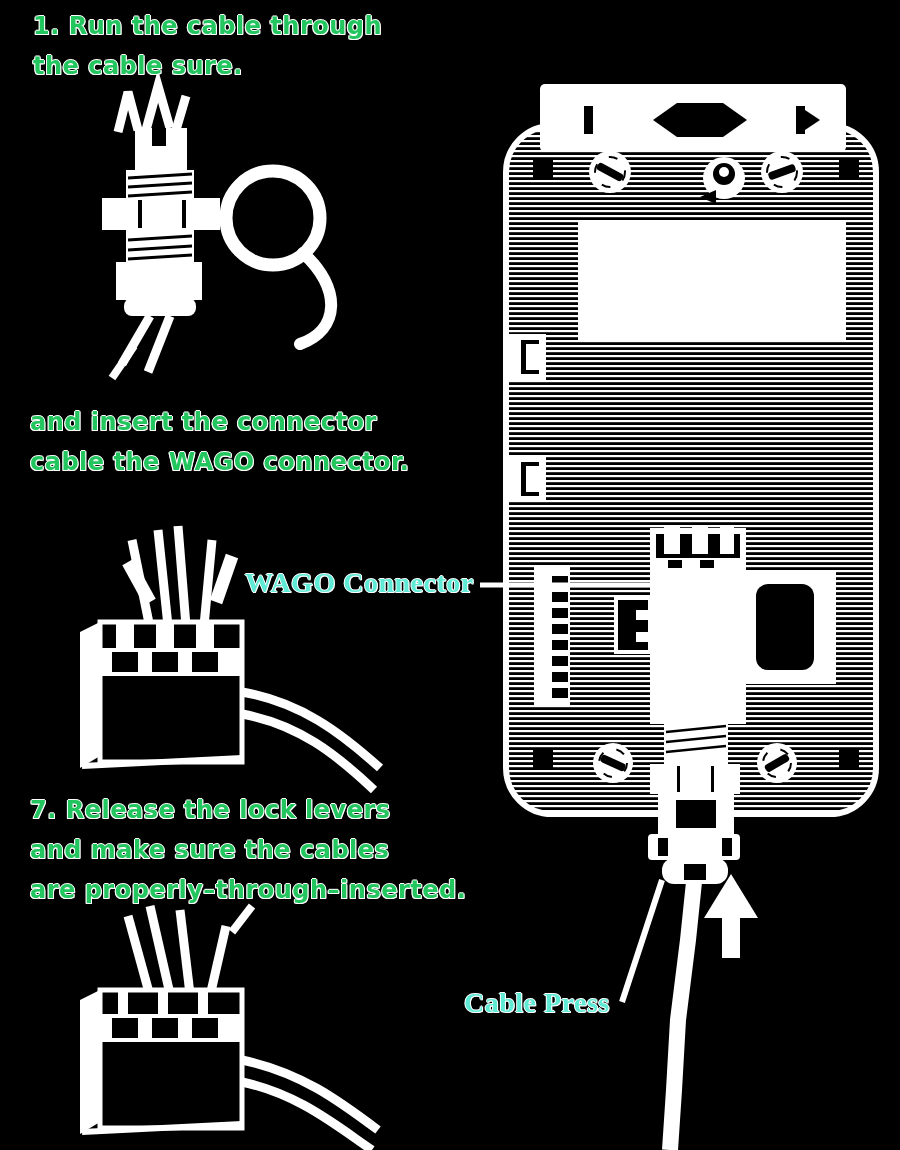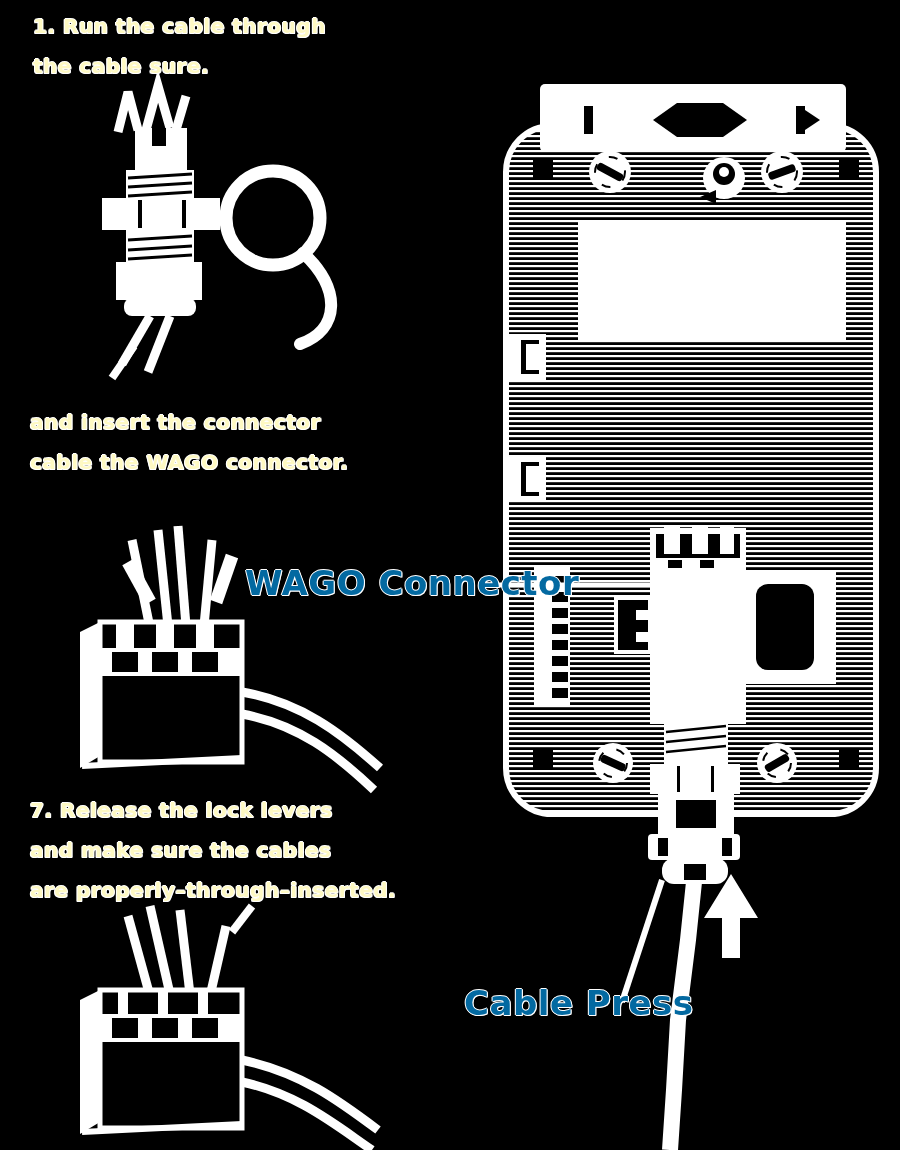--- a/index.html
+++ b/index.html
@@ -1,28 +1,29 @@
 <!DOCTYPE html>
 <html><head>
 <meta charset="utf-8">
 <style>
   html,body{margin:0;padding:0;background:#000;}
   #screen{
     position:relative;width:900px;height:1150px;background:#000;
     overflow:hidden;font-family:"DejaVu Sans",sans-serif;
   }
   .step{
-    position:absolute;color:#fef9c3;font-weight:bold;font-size:20px;line-height:40px;
+    position:absolute;color:#22c55e;font-weight:bold;font-size:24px;line-height:40px;
     letter-spacing:.5px;white-space:nowrap;
     text-shadow:1px 0 #fff,-1px 0 #fff,0 1px #fff,0 -1px #fff,1px 1px #fff,-1px 1px #fff;
   }
   .calloutLabel{
-    position:absolute;color:#0369a1;font-weight:bold;font-size:34px;line-height:30px;
+    position:absolute;color:#5eead4;font-weight:bold;font-size:28px;line-height:30px;
     letter-spacing:.5px;white-space:nowrap;
     text-shadow:1px 0 #fff,-1px 0 #fff,0 1px #fff,0 -1px #fff,1px 1px #fff;
+    font-family:Liberation Serif, serif;
   }
   #step1{left:33px;top:6px;}
   #step2{left:30px;top:402px;}
   #step3{left:30px;top:790px;}
   #wagoLabel{left:245px;top:568px;}
   #glandLabel{left:464px;top:988px;}
   svg{position:absolute;left:0;top:0;}
 </style>
 </head>
 <body>

